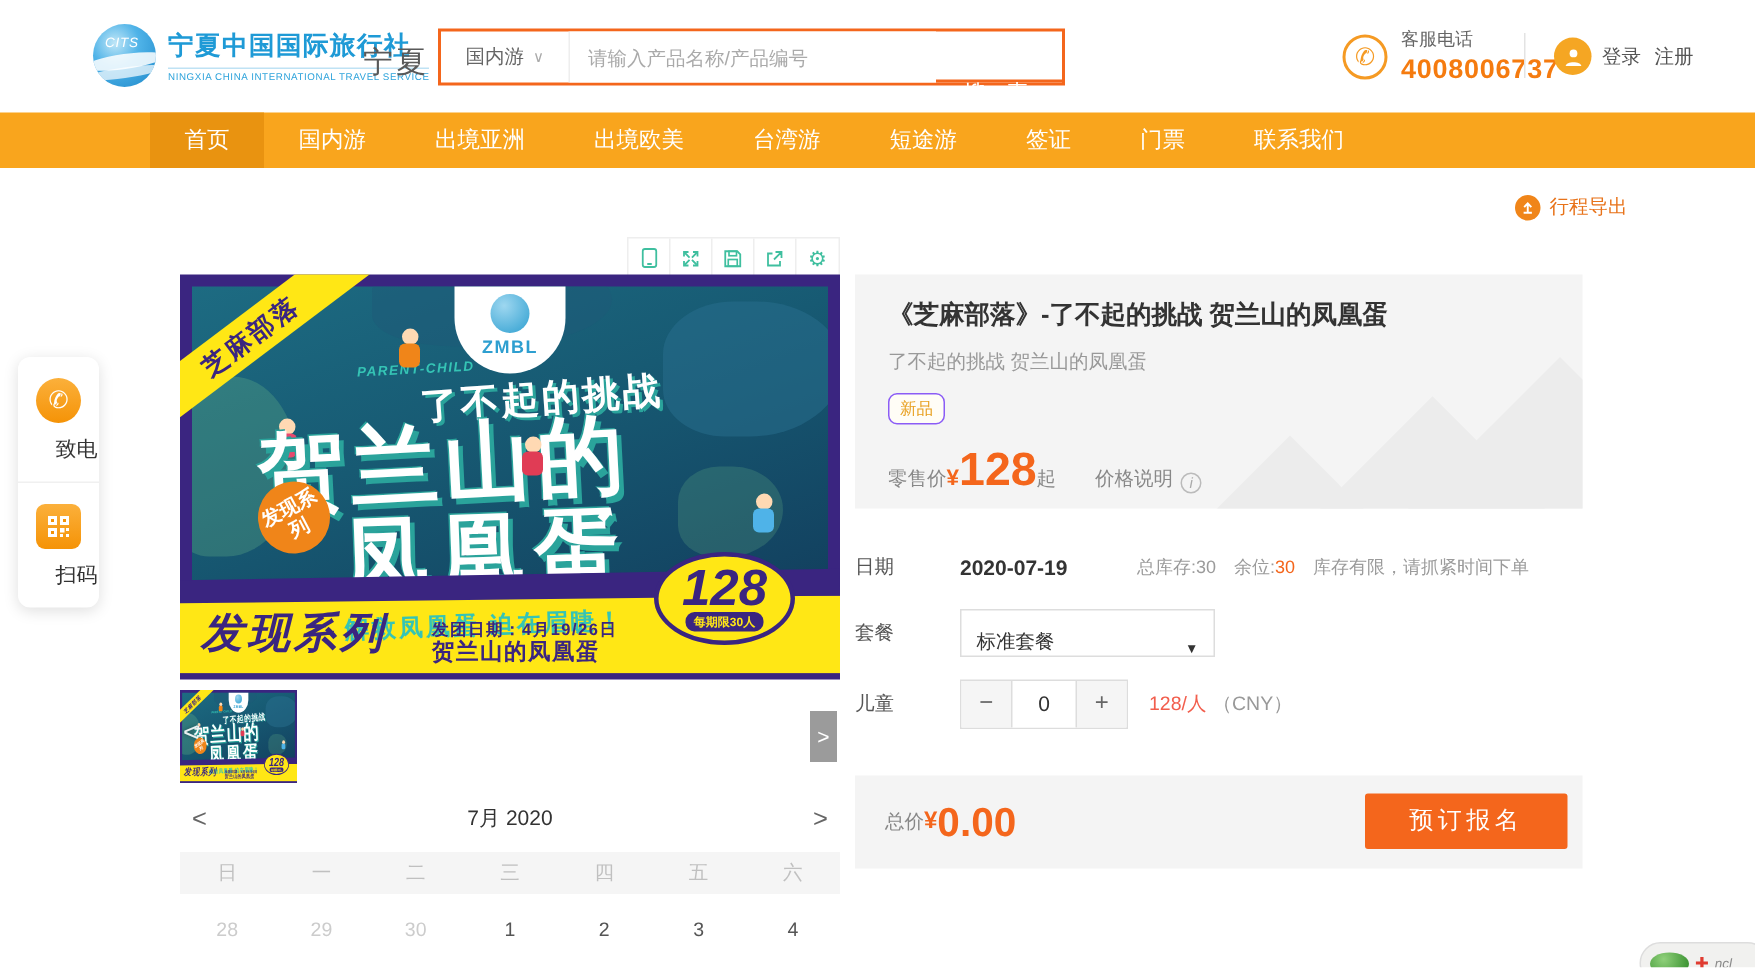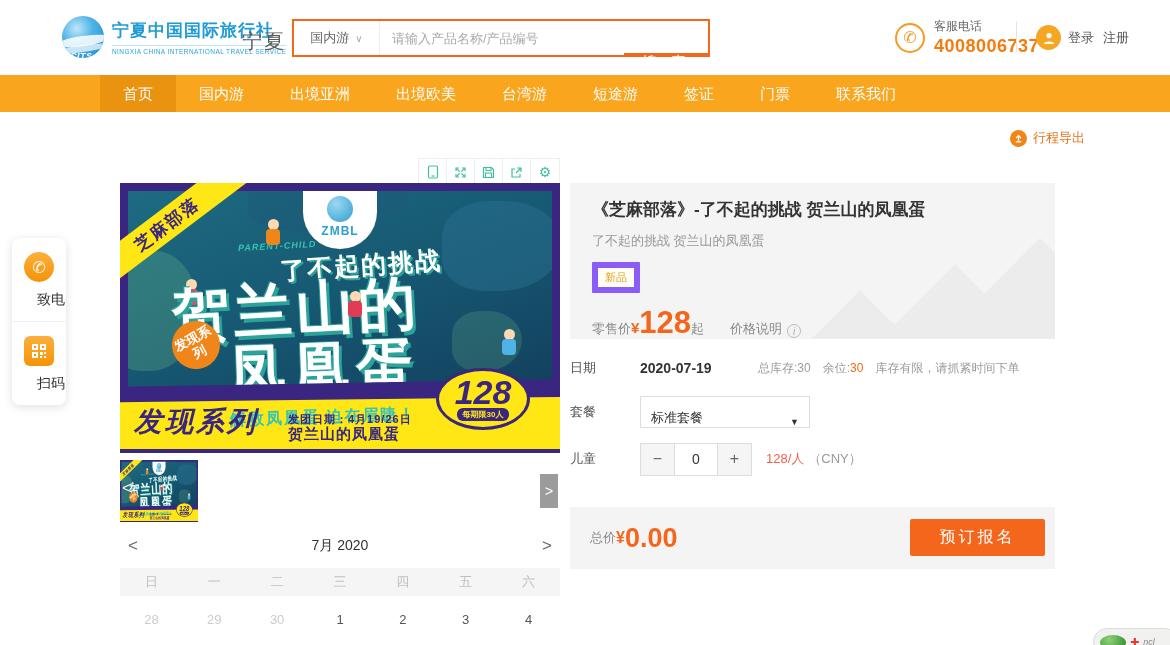--- a/index.html
+++ b/index.html
@@ -6,21 +6,21 @@
   html,body { width:1170px; height:645px; }
   body { font-family:"Liberation Sans","DejaVu Sans",sans-serif; background:#fff; color:#333; }
   .page { position:relative; width:1170px; height:645px; overflow:hidden; background:#fff; }
 
   
   .header { position:absolute; top:0; left:0; width:1170px; height:75px; background:#fff; }
   .logo { position:absolute; left:62px; top:16px; display:flex; align-items:center; gap:8px; }
   .globe { width:42px; height:42px; border-radius:50%; background:radial-gradient(circle at 35% 30%, #bfe6f7 0%, #4fb3e8 40%, #1c87c9 100%); position:relative; overflow:hidden; flex:0 0 auto; }
   .globe::before { content:""; position:absolute; left:-6px; top:20px; width:54px; height:10px; background:#fff; opacity:.85; border-radius:50%; transform:rotate(-8deg); }
   .globe::after { content:""; position:absolute; left:-6px; top:29px; width:54px; height:7px; background:#fff; opacity:.7; border-radius:50%; transform:rotate(-8deg); }
-  .globe span { position:absolute; left:8px; top:7px; font-size:9px; color:#fff; font-style:italic; font-weight:bold; letter-spacing:.5px;margin-top:28px; }
+  .globe span { position:absolute; left:8px; top:7px; font-size:9px; color:#fff; font-style:italic; font-weight:normal; letter-spacing:.5px; }
   .brand-text .cn { color:#1e9ad6; font-size:17px; font-weight:bold; letter-spacing:1px; }
   .brand-text .en { color:#2ea3db; font-size:6.5px; letter-spacing:.4px; margin-top:3px; border-top:1px solid #bfe2f4; padding-top:2px; }
   .region { position:absolute; left:242px; top:28px; font-size:20px; color:#595959; letter-spacing:2px; }
   .searchbar { position:absolute; left:292px; top:19px; width:418px; height:38px; border:2px solid #f4661c; display:flex; align-items:stretch; background:#fff; }
   .search-cat { width:86px; display:flex; align-items:center; justify-content:center; gap:6px; font-size:13px; color:#666; border-right:1px solid #eee; cursor:pointer; }
   .search-cat .caret { font-size:10px; color:#aaa; }
   .search-input { flex:1; border:0; outline:none; padding:0 12px; font-size:13px; color:#333; font-family:inherit; }
   .search-input::placeholder { color:#aaa; }
   .search-btn { width:84px; background:#f4661c; color:#fff; font-size:16px; border:0; letter-spacing:4px; cursor:pointer; font-family:inherit;margin-top:32px; }
   .service { position:absolute; left:895px; top:18px; display:flex; align-items:center; gap:9px; }
@@ -94,36 +94,36 @@
 
   
   .rcol { position:absolute; left:570px; top:183px; width:485px; }
   .panel1 { position:relative; background:#f4f4f4; padding:15px 22px 0 22px; height:156px; overflow:hidden; }
   .panel1 .wm1,.panel1 .wm2,.panel1 .wm3 { position:absolute; background:#ececec; transform:rotate(45deg); }
   .wm1 { width:120px; height:120px; right:40px; bottom:-70px; }
   .wm2 { width:90px; height:90px; right:150px; bottom:-60px; }
   .wm3 { width:150px; height:150px; right:-60px; bottom:-80px; }
   .ptitle { font-size:17px; font-weight:bold; color:#333; position:relative; z-index:1; }
   .psub { font-size:13px; color:#999; margin-top:11px; position:relative; z-index:1; }
-  .pbadge { display:inline-block; margin-top:12px; border:6px solid #8b5cf6; color:#e8a020; font-size:11px; padding:2px 7px; border-radius:1px; background:#fffdf6; position:relative; z-index:1; }
+  .pbadge { display:inline-block; margin-top:12px; border:1px solid #8b5cf6; color:#e8a020; font-size:11px; padding:2px 7px; border-radius:6px; background:#fffdf6; position:relative; z-index:1; }
   .price-row { position:relative; z-index:1; margin-top:16px; display:flex; align-items:baseline; }
   .price-row .lab { font-size:13px; color:#888; }
   .price-row .cur { font-size:15px; color:#f4661c; font-weight:bold; }
   .price-row .val { font-size:31px; color:#f4661c; font-weight:bold; line-height:28px; }
   .price-row .suf { font-size:13px; color:#888; }
   .price-row .note { font-size:13px; color:#888; margin-left:26px; }
   .info-i { display:inline-block; width:14px; height:14px; border:1px solid #bbb; border-radius:50%; color:#aaa; font-size:10px; line-height:13px; text-align:center; margin-left:5px; vertical-align:-2px; font-style:italic; }
 
   .details { margin-top:23px; border-top:1px solid #ededed; padding:13px 2px 0 2px; padding-bottom:16px; border-bottom:1px dotted #dcdcdc; }
   .details .grid { display:grid; grid-template-columns:220px 1fr; row-gap:9px; }
   .dlab { color:#8c8c8c; font-size:13px; }
   .dval { color:#333; font-size:13px; font-weight:bold; }
 
   .form-row { display:flex; align-items:center; margin-top:0; }
-  .row-date { margin-top:14px; height:30px; }
+  .row-date { margin-top:24px; height:30px; }
   .row-pack { margin-top:8px; height:42px; }
   .row-child { margin-top:6px; height:40px; }
   .flabel { width:70px; font-size:13px; color:#555; }
   .dateval { font-size:14px; color:#333; font-weight:bold; width:118px; }
   .stock { font-size:12px; color:#9b9b9b; margin-right:12px; }
   .remain { font-size:12px; color:#9b9b9b; margin-right:12px; }
   .remain b { color:#f4661c; font-weight:normal; }
   .stock-note { font-size:12px; color:#9b9b9b; }
   .pselect { width:170px; height:32px; border:1px solid #ddd; background:#fff; display:flex; align-items:flex-end; justify-content:space-between; padding:0 10px; font-size:13px; color:#333; cursor:pointer; }
   .pselect .arrow { font-size:9px; color:#333; }

